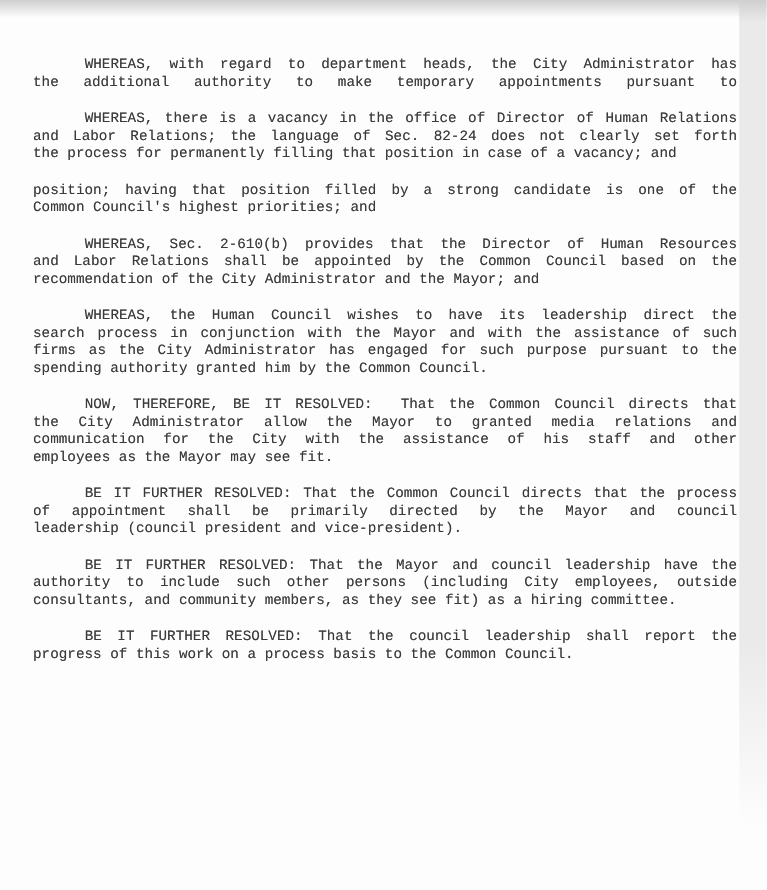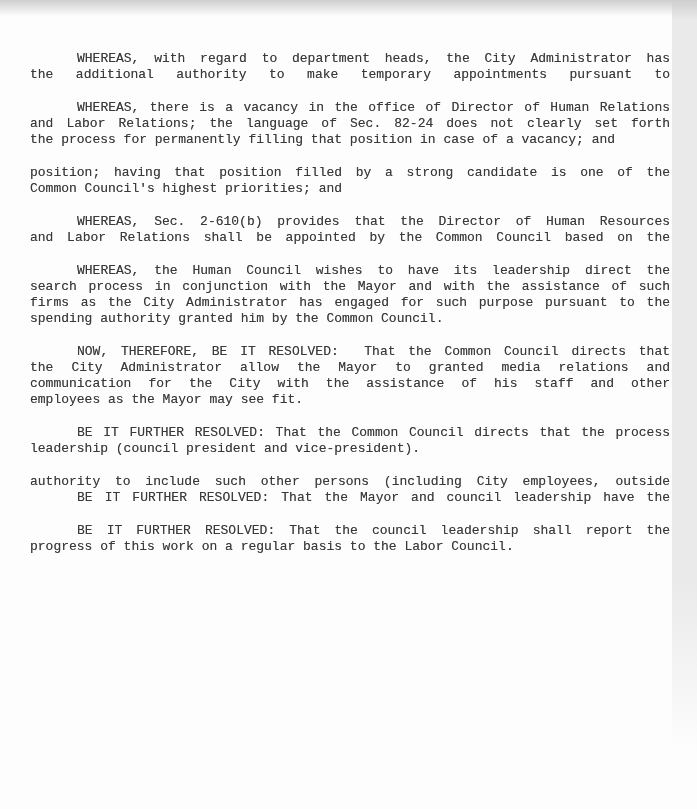--- a/index.html
+++ b/index.html
@@ -71,39 +71,42 @@
         <span class="line">and Labor Relations; the language of Sec. 82-24 does not clearly set forth</span>
         <span class="line last">the process for permanently filling that position in case of a vacancy; and</span>
       </p>
       <p class="para">
         <span class="line">position; having that position filled by a strong candidate is one of the</span>
         <span class="line last">Common Council's highest priorities; and</span>
       </p>
       <p class="para">
         <span class="line first">WHEREAS, Sec. 2-610(b) provides that the Director of Human Resources</span>
         <span class="line">and Labor Relations shall be appointed by the Common Council based on the</span>
+        <span class="line last">recommendation of the City Administrator and the Mayor; and</span>
       </p>
       <p class="para">
         <span class="line first">WHEREAS, the Human Council wishes to have its leadership direct the</span>
         <span class="line">search process in conjunction with the Mayor and with the assistance of such</span>
         <span class="line">firms as the City Administrator has engaged for such purpose pursuant to the</span>
         <span class="line last">spending authority granted him by the Common Council.</span>
       </p>
       <p class="para">
         <span class="line first">NOW, THEREFORE, BE IT RESOLVED:&nbsp; That the Common Council directs that</span>
         <span class="line">the City Administrator allow the Mayor to granted media relations and</span>
         <span class="line">communication for the City with the assistance of his staff and other</span>
         <span class="line last">employees as the Mayor may see fit.</span>
       </p>
       <p class="para">
         <span class="line first">BE IT FURTHER RESOLVED: That the Common Council directs that the process</span>
+        <span class="line">of appointment shall be primarily directed by the Mayor and council</span>
         <span class="line last">leadership (council president and vice-president).</span>
       </p>
       <p class="para">
+        <span class="line first">BE IT FURTHER RESOLVED: That the Mayor and council leadership have the</span>
         <span class="line">authority to include such other persons (including City employees, outside</span>
-        <span class="line first">BE IT FURTHER RESOLVED: That the Mayor and council leadership have the</span>
+        <span class="line last">consultants, and community members, as they see fit) as a hiring committee.</span>
       </p>
       <p class="para">
         <span class="line first">BE IT FURTHER RESOLVED: That the council leadership shall report the</span>
-        <span class="line last">progress of this work on a regular basis to the Labor Council.</span>
+        <span class="line last">progress of this work on a process basis to the Common Council.</span>
       </p>
     </main>
 </div>
 
 </body></html>

